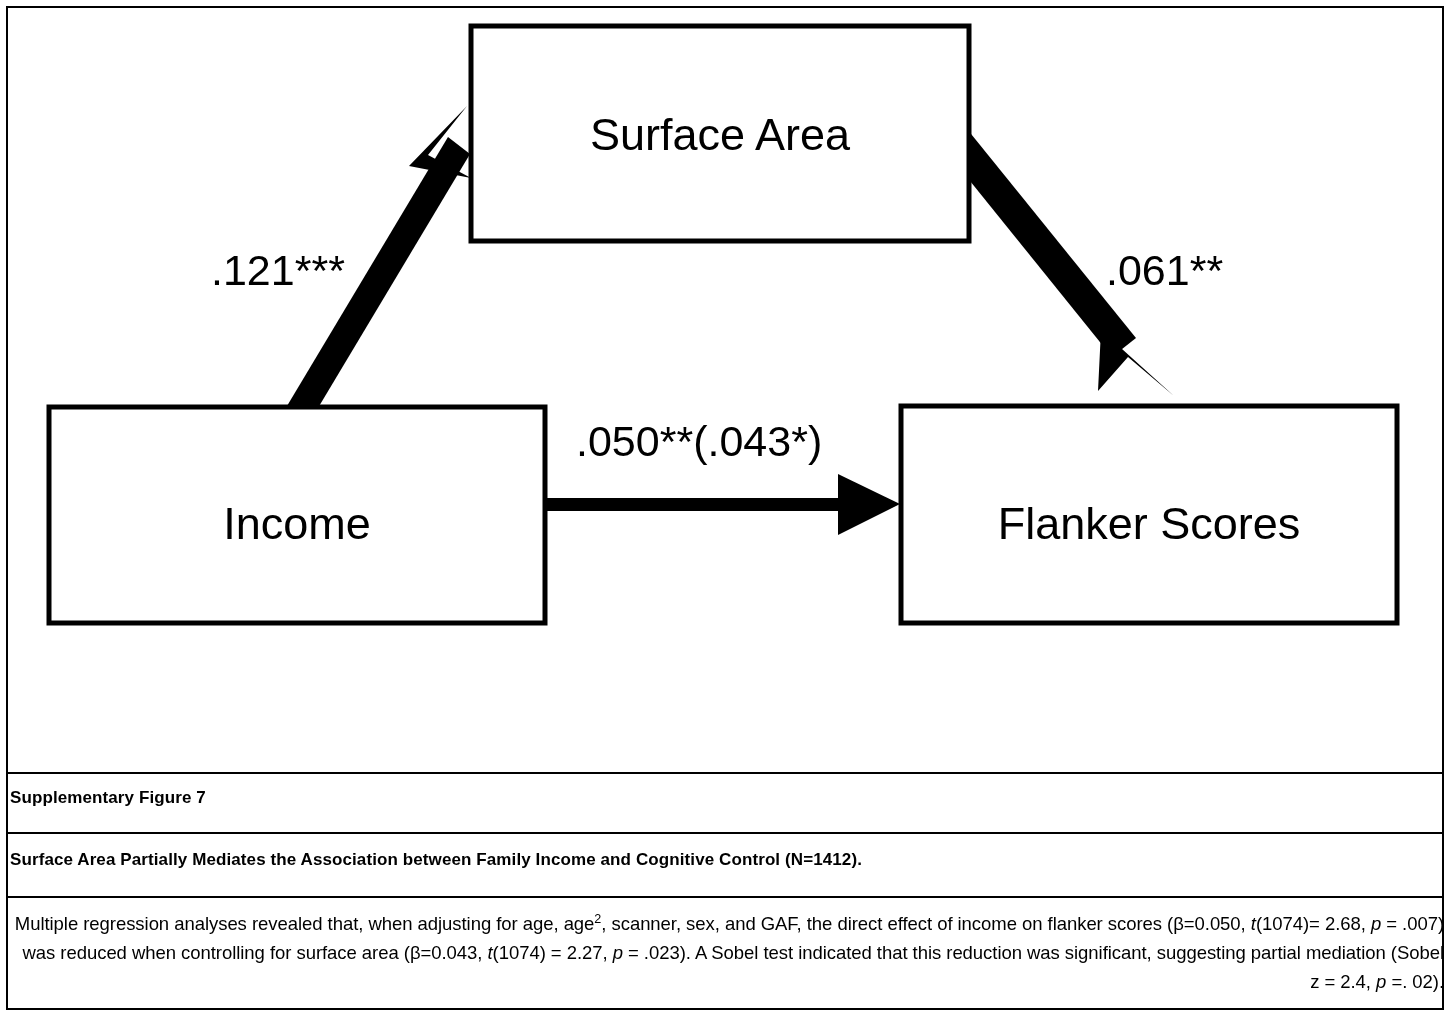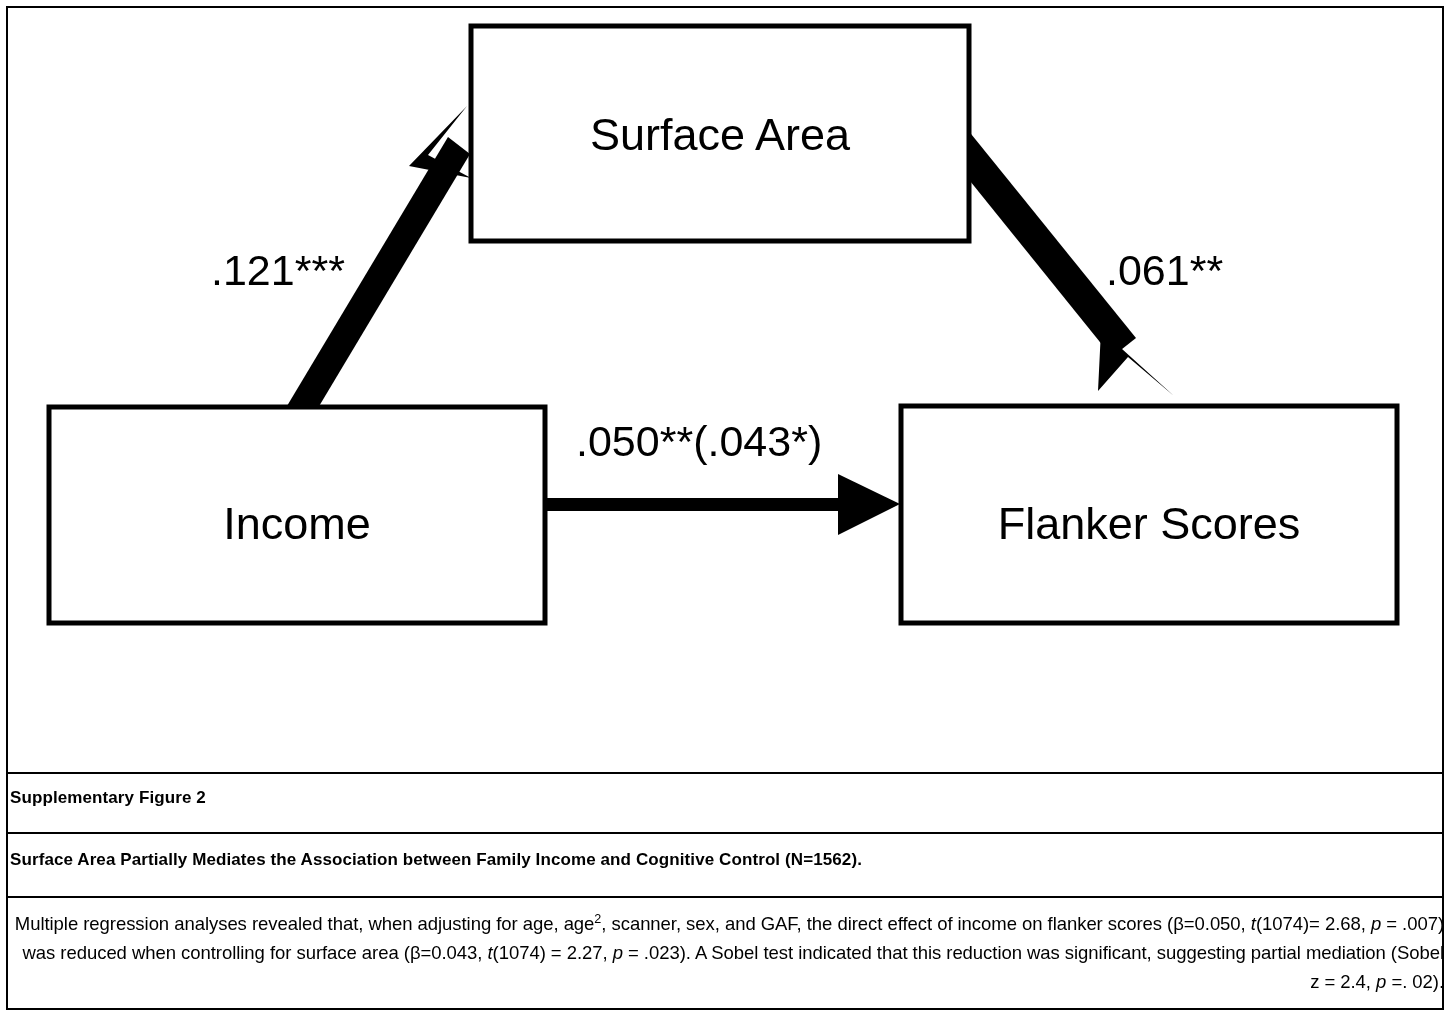--- a/index.html
+++ b/index.html
@@ -143,23 +143,23 @@
       <text class="path-label" x="203" y="277" text-anchor="start">.121***</text>
 
       <text class="path-label" x="1098" y="277" text-anchor="start">.061**</text>
 
       <text class="path-label" x="568" y="448" text-anchor="start">.050**(.043*)</text>
     </svg>
   </div>
 
   <div class="rule rule-1"></div>
 
-  <div class="cap-row cap-figno">Supplementary Figure 2</div>
+  <div class="cap-row cap-figno">Supplementary Figure 7</div>
 
   <div class="rule rule-2"></div>
 
-  <div class="cap-row cap-title">Surface Area Partially Mediates the Association between Family Income and Cognitive Control (N=1562).</div>
+  <div class="cap-row cap-title">Surface Area Partially Mediates the Association between Family Income and Cognitive Control (N=1412).</div>
 
   <div class="rule rule-3"></div>
 
   <div class="cap-row cap-body"><span>Multiple regression analyses revealed that, when adjusting for age, age</span><sup>2</sup><span>, scanner, sex, and GAF, the direct effect of income on flanker scores (β=0.050, </span><span class="it">t</span><span>(1074)= 2.68, </span><span class="it">p</span><span> = .007) was reduced when controlling for surface area (β=0.043, </span><span class="it">t</span><span>(1074) = 2.27, </span><span class="it">p</span><span> = .023). A Sobel test indicated that this reduction was significant, suggesting partial mediation (Sobel z = 2.4, </span><span class="it">p</span><span> =. 02).</span></div>
 
 </div>
 
 </body></html>

